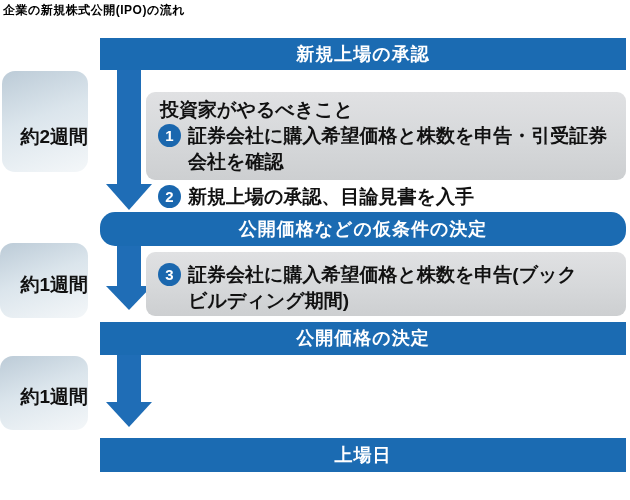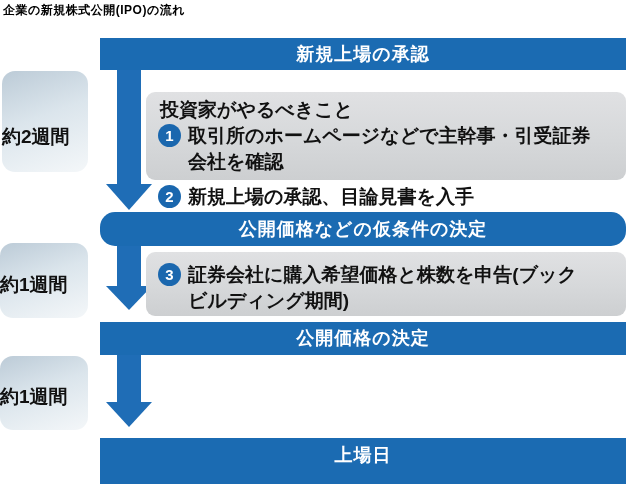--- a/index.html
+++ b/index.html
@@ -28,21 +28,21 @@
   }
   .stage-bar{
     position:absolute;left:100px;width:526px;
     background:var(--bar-blue);
     color:#ffffff;font-size:18px;font-weight:700;
     text-align:center;letter-spacing:1px;
   }
   .bar-1{top:38px;height:32px;line-height:32px;}
   .bar-2{top:212px;height:34px;line-height:34px;border-radius:15px;}
   .bar-3{top:322px;height:33px;line-height:33px;}
-  .bar-4{top:438px;height:46px;line-height:34px;}
+  .bar-4{top:438px;height:34px;line-height:34px;}
   .gray-box{
     position:absolute;left:146px;width:480px;
     background:linear-gradient(180deg,var(--box-gray-top) 0%,#d6d8da 55%,var(--box-gray-bottom) 100%);
     border-radius:9px;
   }
   .box-1{top:92px;height:88px;}
   .box-2{top:252px;height:64px;}
   .box-3{top:359px;height:74px;}
   .box-heading{
     position:absolute;left:14px;top:5px;
@@ -67,21 +67,21 @@
   }
   .note-line{
     position:absolute;left:16px;
     font-size:19px;font-weight:700;line-height:24px;
   }
   .duration-label{
     position:absolute;
     background:linear-gradient(160deg,var(--label-blue-top) 0%,#dbe5ec 45%,var(--label-blue-bottom) 100%);
     border-radius:13px;
     font-size:19px;font-weight:800;
-    text-align:left;
+    text-align:right;
   }
   .dur-1{left:2px;top:71px;width:86px;height:101px;padding-top:53px;}
   .dur-2{left:0px;top:243px;width:88px;height:75px;padding-top:29px;}
   .dur-3{left:0px;top:356px;width:88px;height:74px;padding-top:28px;}
   .arrow{position:absolute;}
   .arrow-stem{
     position:absolute;left:117px;width:24px;
     background:var(--arrow-blue);
   }
   .stem-1{top:60px;height:124px;}
@@ -122,21 +122,21 @@
 
   <div class="stage-bar bar-1">新規上場の承認</div>
   <div class="stage-bar bar-2">公開価格などの仮条件の決定</div>
   <div class="stage-bar bar-3">公開価格の決定</div>
   <div class="stage-bar bar-4">上場日</div>
 
   <div class="gray-box box-1">
     <div class="box-heading">投資家がやるべきこと</div>
     <div class="item" style="top:31px;">
       <span class="num-circle">1</span>
-      <span class="item-text">取引所のホームページなどで主幹事・引受証券
+      <span class="item-text">証券会社に購入希望価格と株数を申告・引受証券
 会社を確認</span>
     </div>
     <div class="item" style="top:92px;">
       <span class="num-circle">2</span>
       <span class="item-text">新規上場の承認、目論見書を入手</span>
     </div>
   </div>
 
   <div class="gray-box box-2">
     <div class="item" style="top:10px;">

